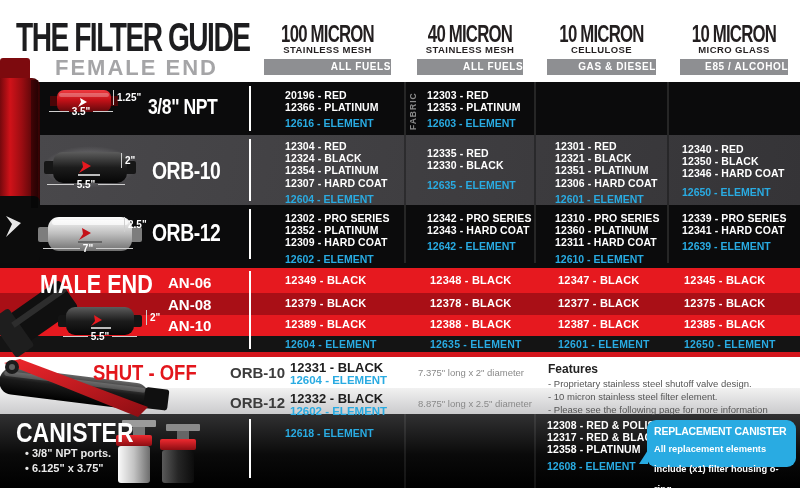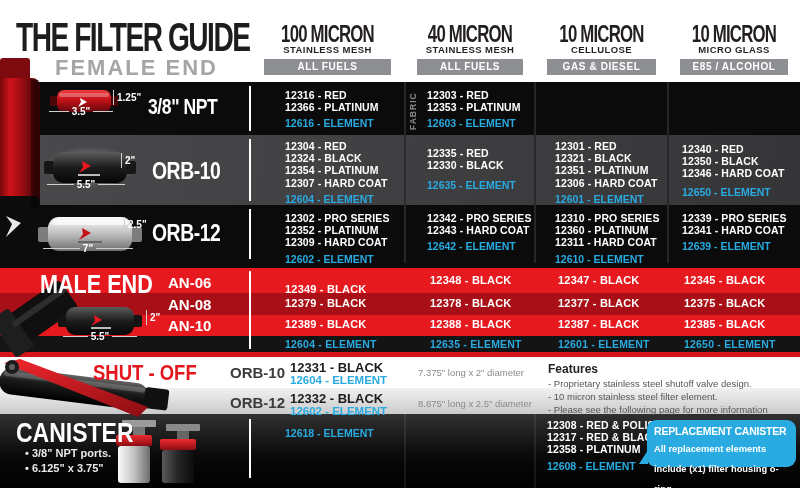--- a/index.html
+++ b/index.html
@@ -9,21 +9,21 @@
   .title{position:absolute;left:16px;top:14px;font-size:38px;font-weight:900;color:#1d1d1f;
          letter-spacing:-2px;transform:scale(.74,1.08);transform-origin:left top;white-space:nowrap;}
   .subtitle{position:absolute;left:55px;top:55px;font-size:22px;font-weight:800;color:#a5a5a7;
             letter-spacing:2px;white-space:nowrap;}
   .hcol{position:absolute;top:22px;text-align:center;}
   .hc0{left:250px;width:155px;} .hc1{left:405px;width:130px;}
   .hc2{left:535px;width:133px;} .hc3{left:668px;width:132px;}
   .micron{font-size:21px;font-weight:900;color:#231f20;letter-spacing:-1px;transform:scale(.8,1.12);white-space:nowrap;}
   .media{font-size:9.5px;font-weight:700;color:#231f20;letter-spacing:.4px;margin-top:-2px;white-space:nowrap;}
   .badge{display:inline-block;background:#8e8f92;color:#fff;font-size:10px;font-weight:700;
-         letter-spacing:.6px;padding:2px 0 3px;margin-top:4px;width:82%;}
+         letter-spacing:.6px;padding:2px 0 3px;margin-top:4px;width:82%;text-align:right;}
   
   .sec{position:absolute;left:0;width:800px;overflow:hidden;}
   .row-npt{top:82px;height:53px;background:#0b0b0c;}
   .row-orb10{top:135px;height:70px;background:linear-gradient(100deg,#4a494c,#353437);}
   .row-orb12{top:205px;height:58px;background:#0b0b0c;}
   .male{top:263px;height:94px;background:#e6191f;}
   .shutoff{top:357px;height:68px;background:#fff;}
   .canister{top:414px;height:74px;background:linear-gradient(#313132,#0a0a0a 55%,#000);}
   .vline{position:absolute;top:0;bottom:0;width:2px;background:rgba(160,160,160,.18);}
   .vl1{left:404px;} .vl2{left:534px;} .vl3{left:667px;}
@@ -184,21 +184,21 @@
       <rect x="7" y="2" width="54" height="22" rx="7" fill="url(#gRed)"></rect>
       <rect x="9" y="5" width="50" height="4" rx="2" fill="rgba(255,255,255,.28)"></rect>
       <path d="M30 10 l7 4 -9 5 3 -5 z" fill="#fff"></path>
     </svg>
     <div class="dim-h" style="left:113px;top:8px"><span>1.25"</span></div>
     <div class="dim-w" style="left:46px;top:24px;width:70px">
         <span>3.5"</span>
       </div>
     <div class="rlabel" style="left:148px;top:13px">3/8" NPT</div>
     <div class="cell c1" style="top:7px">
-      <span class="pn">12316 - RED
+      <span class="pn">20196 - RED
 12366 - PLATINUM</span>
       <span class="el">12616 - ELEMENT</span>
     </div>
     <div class="fabric">FABRIC</div>
     <div class="cell c2" style="top:7px">
       <span class="pn">12303 - RED
 12353 - PLATINUM</span>
       <span class="el">12603 - ELEMENT</span>
     </div>
   </div>
@@ -321,21 +321,21 @@
     </svg>
     <div class="dim-h" style="left:146px;top:47px"><span>2"</span></div>
     <div class="dim-w" style="left:60px;top:68px;width:80px">
         <span>5.5"</span>
       </div>
 
     <div class="an-label" style="top:11px">AN-06</div>
     <div class="an-label" style="top:33px">AN-08</div>
     <div class="an-label" style="top:54px">AN-10</div>
 
-    <span class="mcell" style="left:285px;top:20px">12349 - BLACK</span>
+    <span class="mcell" style="left:285px;top:11px">12349 - BLACK</span>
     <span class="mcell" style="left:430px;top:11px">12348 - BLACK</span>
     <span class="mcell" style="left:558px;top:11px">12347 - BLACK</span>
     <span class="mcell" style="left:684px;top:11px">12345 - BLACK</span>
 
     <span class="mcell" style="left:285px;top:34px">12379 - BLACK</span>
     <span class="mcell" style="left:430px;top:34px">12378 - BLACK</span>
     <span class="mcell" style="left:558px;top:34px">12377 - BLACK</span>
     <span class="mcell" style="left:684px;top:34px">12375 - BLACK</span>
 
     <span class="mcell" style="left:285px;top:55px">12389 - BLACK</span>

